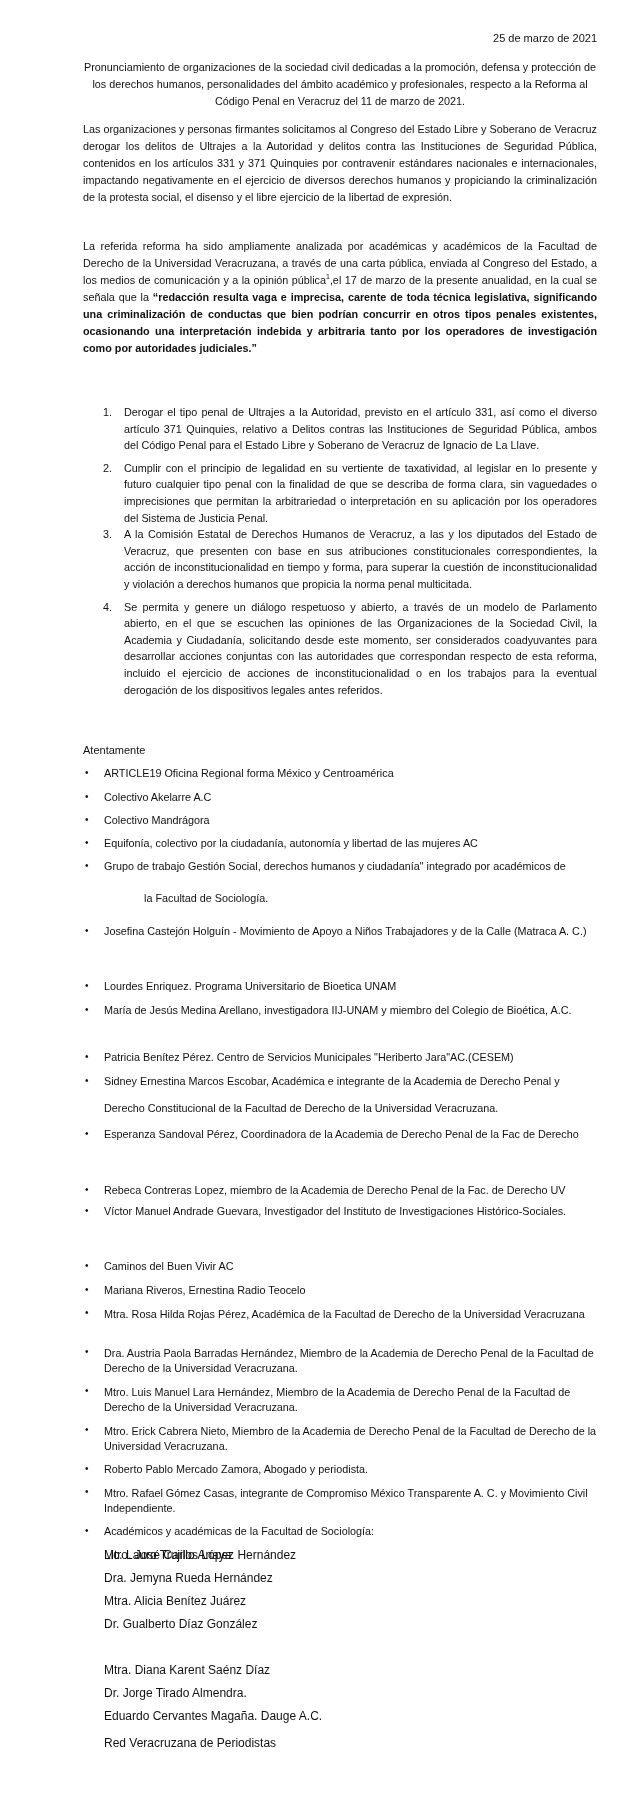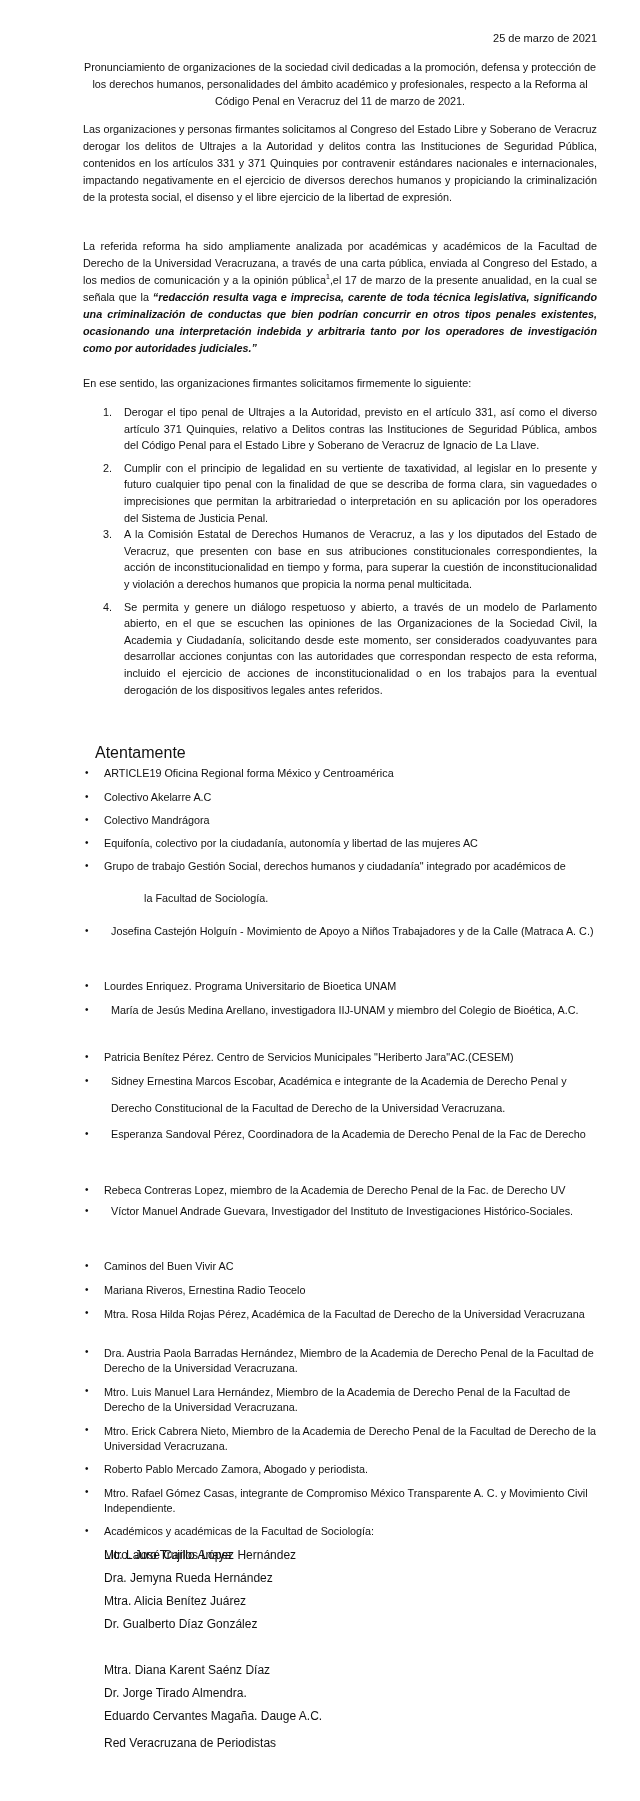--- a/index.html
+++ b/index.html
@@ -20,66 +20,65 @@
   .heading {
     position: absolute; top: 59px; left: 83px; width: 514px;
     text-align: center; line-height: 16.8px; font-size: 10.8px;
   }
   .para {
     position: absolute; left: 83px; width: 514px;
     text-align: justify; line-height: 17px; font-size: 10.8px;
   }
   .p1 { top: 121px; }
   .p2 { top: 238px; }
-  .p2 .quote { font-weight: bold; font-style: italic; }
+  .p2 .quote { font-weight: bold; }
   .p2 sup { font-size: 7px; line-height: 0; }
   .p3 { top: 375px; }
   .req-list {
     position: absolute; top: 404px; left: 103px; width: 494px;
     margin: 0; padding: 0; list-style: none;
   }
   .req-list li {
     position: relative; padding-left: 21px;
     text-align: justify; line-height: 16.6px; font-size: 10.8px;
     margin-bottom: 0;
   }
   .req-list li.gap { margin-bottom: 6px; }
   .req-num { position: absolute; left: 0; top: 0; }
-  .closing { position: absolute; top: 744px; left: 95px; font-size: 16px; }
+  .closing { position: absolute; top: 744px; left: 83px; font-size: 11px; }
   .sig-list {
     position: absolute; left: 83px; width: 520px; margin: 0; padding: 0; list-style: none;
   }
   .sig-item {
     position: absolute; left: 0; width: 520px;
     padding-left: 21px; font-size: 10.8px; box-sizing: border-box;
   }
   .sig-item .bullet {
     position: absolute; left: 2px; top: 0; font-size: 10px;
   }
   .sig-item .text { display: block; }
-  .sig-item.wide .text { line-height: 27px; margin-left: 7px; }
+  .sig-item.wide .text { line-height: 27px; }
   .sig-item.tight .text { line-height: 15px; }
   .member {
     position: absolute; left: 104px; font-size: 12px;
   }
 </style>
 </head>
 <body>
 
 <div class="page">
 
   <div class="date">25 de marzo de 2021</div>
 
   <div class="heading">Pronunciamiento de organizaciones de la sociedad civil dedicadas a la promoción, defensa y protección de los derechos humanos, personalidades del ámbito académico y profesionales, respecto a la Reforma al Código Penal en Veracruz del 11 de marzo de 2021.</div>
 
   <div class="para p1">Las organizaciones y personas firmantes solicitamos al Congreso del Estado Libre y Soberano de Veracruz derogar los delitos de Ultrajes a la Autoridad y delitos contra las Instituciones de Seguridad Pública, contenidos en los artículos 331 y 371 Quinquies por contravenir estándares nacionales e internacionales, impactando negativamente en el ejercicio de diversos derechos humanos y propiciando la criminalización de la protesta social, el disenso y el libre ejercicio de la libertad de expresión.</div>
 
   <div class="para p2"><span>La referida reforma ha sido ampliamente analizada por académicas y académicos de la Facultad de Derecho de la Universidad Veracruzana, a través de una carta pública, enviada al Congreso del Estado, a los medios de comunicación y a la opinión pública</span><sup>1</sup><span>,el 17 de marzo de la presente anualidad, en la cual se señala que la </span><span class="quote">“redacción resulta vaga e imprecisa, carente de toda técnica legislativa, significando una criminalización de conductas que bien podrían concurrir en otros tipos penales existentes, ocasionando una interpretación indebida y arbitraria tanto por los operadores de investigación como por autoridades judiciales.”</span></div>
 
-  <div class="para p3">En ese sentido, las organizaciones firmantes solicitamos firmemente lo siguiente:</div>
 
   <ol class="req-list">
     <li class="gap"><span class="req-num">1.</span><span>Derogar el tipo penal de Ultrajes a la Autoridad, previsto en el artículo 331, así como el diverso artículo 371 Quinquies, relativo a Delitos contras las Instituciones de Seguridad Pública, ambos del Código Penal para el Estado Libre y Soberano de Veracruz de Ignacio de La Llave.</span></li>
     <li><span class="req-num">2.</span><span>Cumplir con el principio de legalidad en su vertiente de taxatividad, al legislar en lo presente y futuro cualquier tipo penal con la finalidad de que se describa de forma clara, sin vaguedades o imprecisiones que permitan la arbitrariedad o interpretación en su aplicación por los operadores del Sistema de Justicia Penal.</span></li>
     <li class="gap"><span class="req-num">3.</span><span>A la Comisión Estatal de Derechos Humanos de Veracruz, a las y los diputados del Estado de Veracruz, que presenten con base en sus atribuciones constitucionales correspondientes, la acción de inconstitucionalidad en tiempo y forma, para superar la cuestión de inconstitucionalidad y violación a derechos humanos que propicia la norma penal multicitada.</span></li>
     <li><span class="req-num">4.</span><span>Se permita y genere un diálogo respetuoso y abierto, a través de un modelo de Parlamento abierto, en el que se escuchen las opiniones de las Organizaciones de la Sociedad Civil, la Academia y Ciudadanía, solicitando desde este momento, ser considerados coadyuvantes para desarrollar acciones conjuntas con las autoridades que correspondan respecto de esta reforma, incluido el ejercicio de acciones de inconstitucionalidad o en los trabajos para la eventual derogación de los dispositivos legales antes referidos.</span></li>
   </ol>
 
   <div class="closing">Atentamente</div>
 

